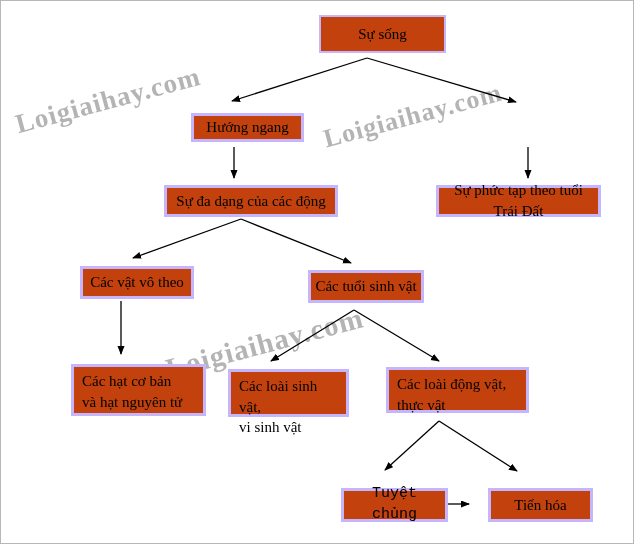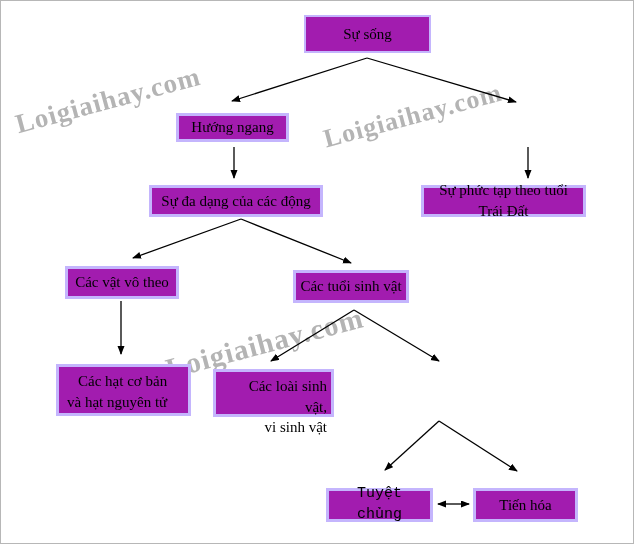--- a/index.html
+++ b/index.html
@@ -9,37 +9,38 @@
     background:#ffffff;
     border:1px solid #b7b7b7;
     box-sizing:border-box;
     overflow:hidden;
     font-family:"Liberation Serif","DejaVu Serif",serif;
   }
   .node{
     position:absolute;
     box-sizing:border-box;
     border:3px solid #c4b5fd;
-    background:#a21caf;
+    background:#c2410c;
     color:#000;
     font-size:15px;
     line-height:1.38;
     display:flex;
     align-items:center;
     justify-content:center;
     text-align:center;
     white-space:pre-line;
     z-index:3;
     padding:0 3px;
+    margin-left:15px;
   }
   .node.thick{border-width:2px;}
   .node.left{
     justify-content:flex-start;
     align-items:flex-start;
-    text-align:right;
+    text-align:left;
     padding:4px 4px 0 8px;
   }
   .edges{
     position:absolute;left:0;top:0;width:634px;height:544px;
     z-index:2;
   }
   .edges line{stroke:#000;stroke-width:1.3;}
   .watermark{
     position:absolute;
     z-index:1;
@@ -96,18 +97,20 @@
   <div class="node" style="left:64px;top:265px;width:114px;height:33px;">Các vật vô theo</div>
 
   <div class="node" style="left:292px;top:269px;width:116px;height:33px;">Các tuổi sinh vật</div>
 
   <div class="node left" style="left:55px;top:363px;width:135px;height:52px;">Các hạt cơ bản
 và hạt nguyên tử</div>
 
   <div class="node left" style="left:212px;top:368px;width:121px;height:48px;">Các loài sinh vật,
 vi sinh vật</div>
 
+  <div class="node left" style="left:370px;top:366px;width:143px;height:46px;">Các loài động vật,
+thực vật</div>
 
   <div class="node" style="left:325px;top:487px;width:107px;height:34px;font-family:Liberation Mono, monospace;">Tuyệt chủng</div>
 
   <div class="node" style="left:472px;top:487px;width:105px;height:34px;text-align:right;">Tiến hóa</div>
 
 </div>
 
 </body></html>

